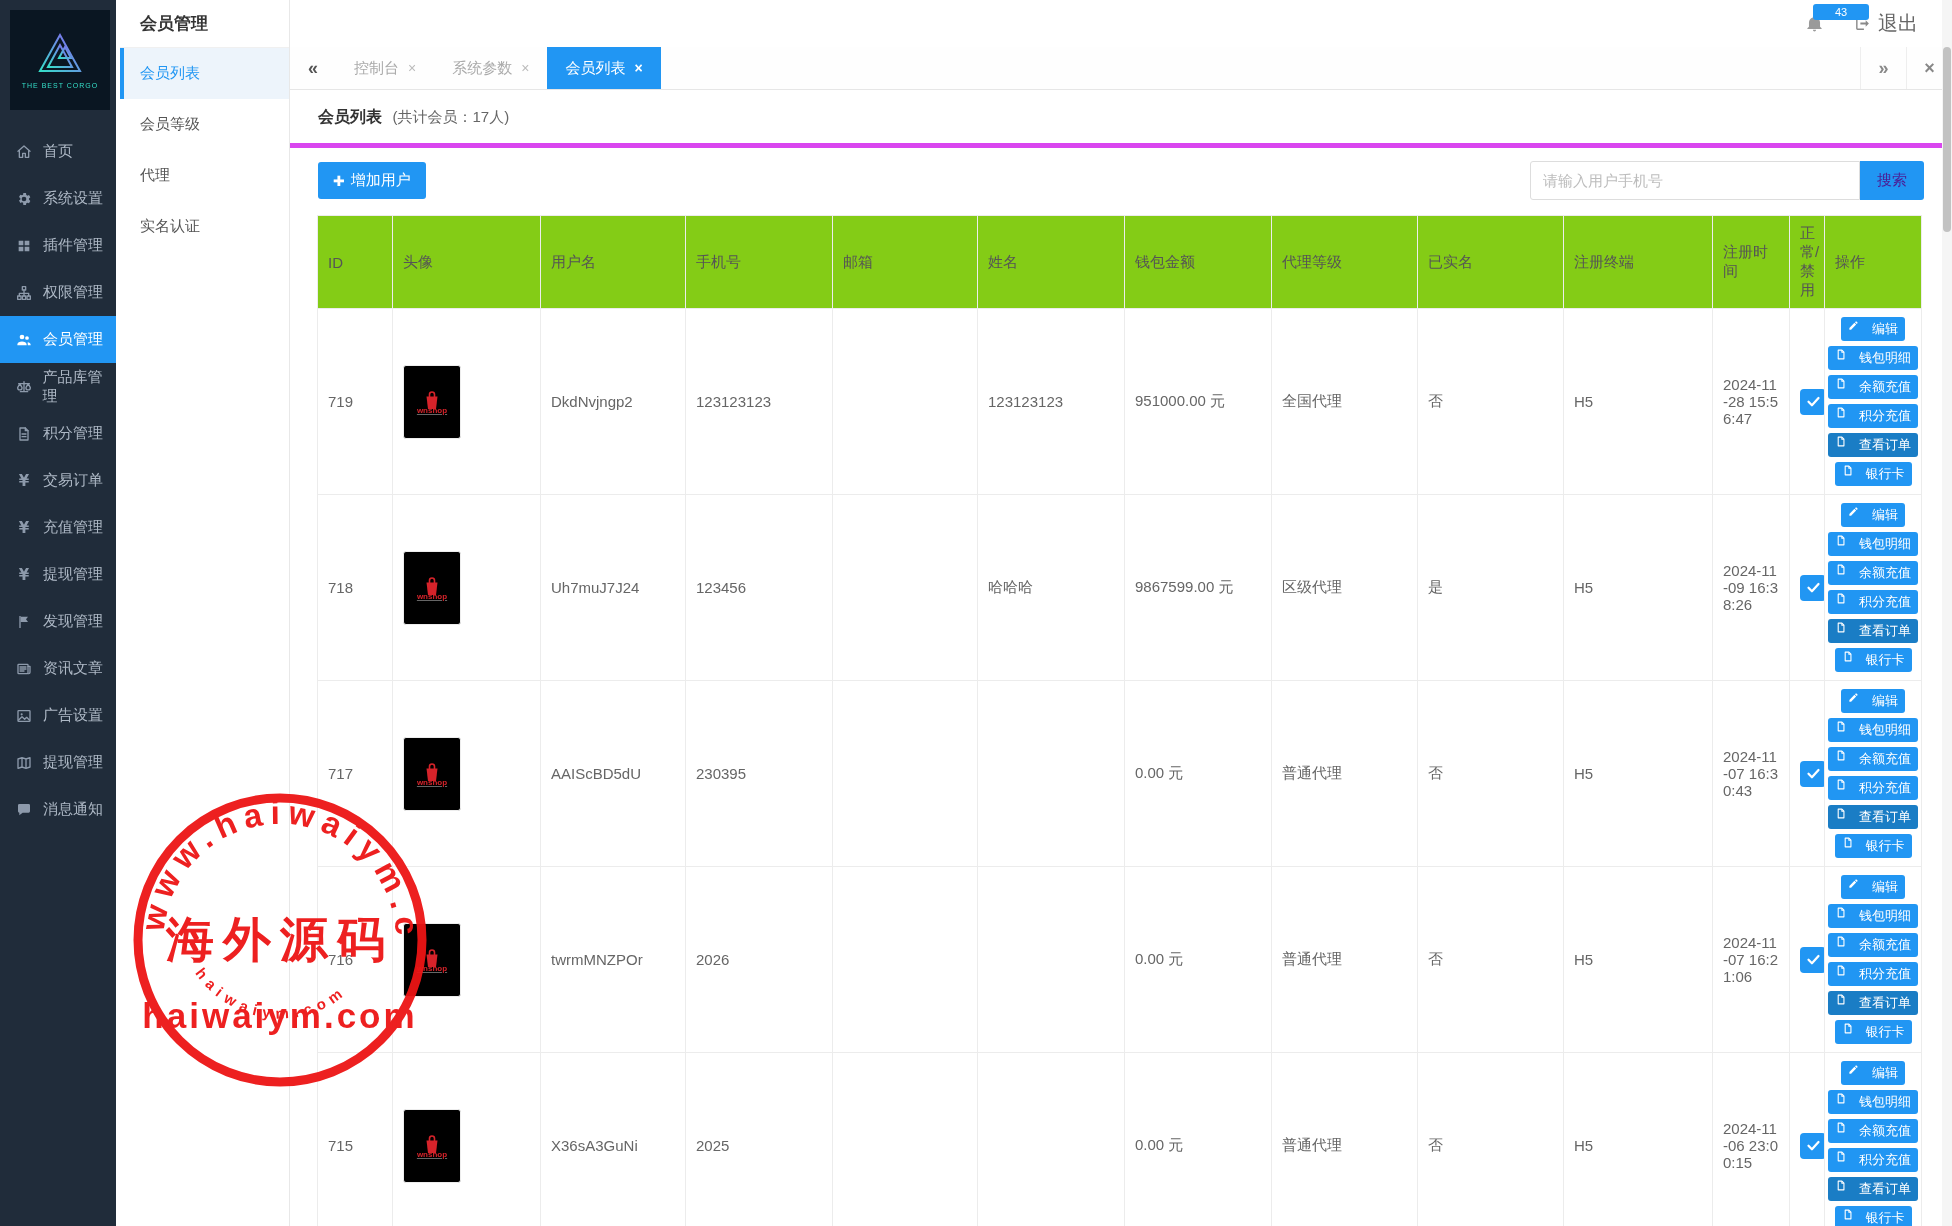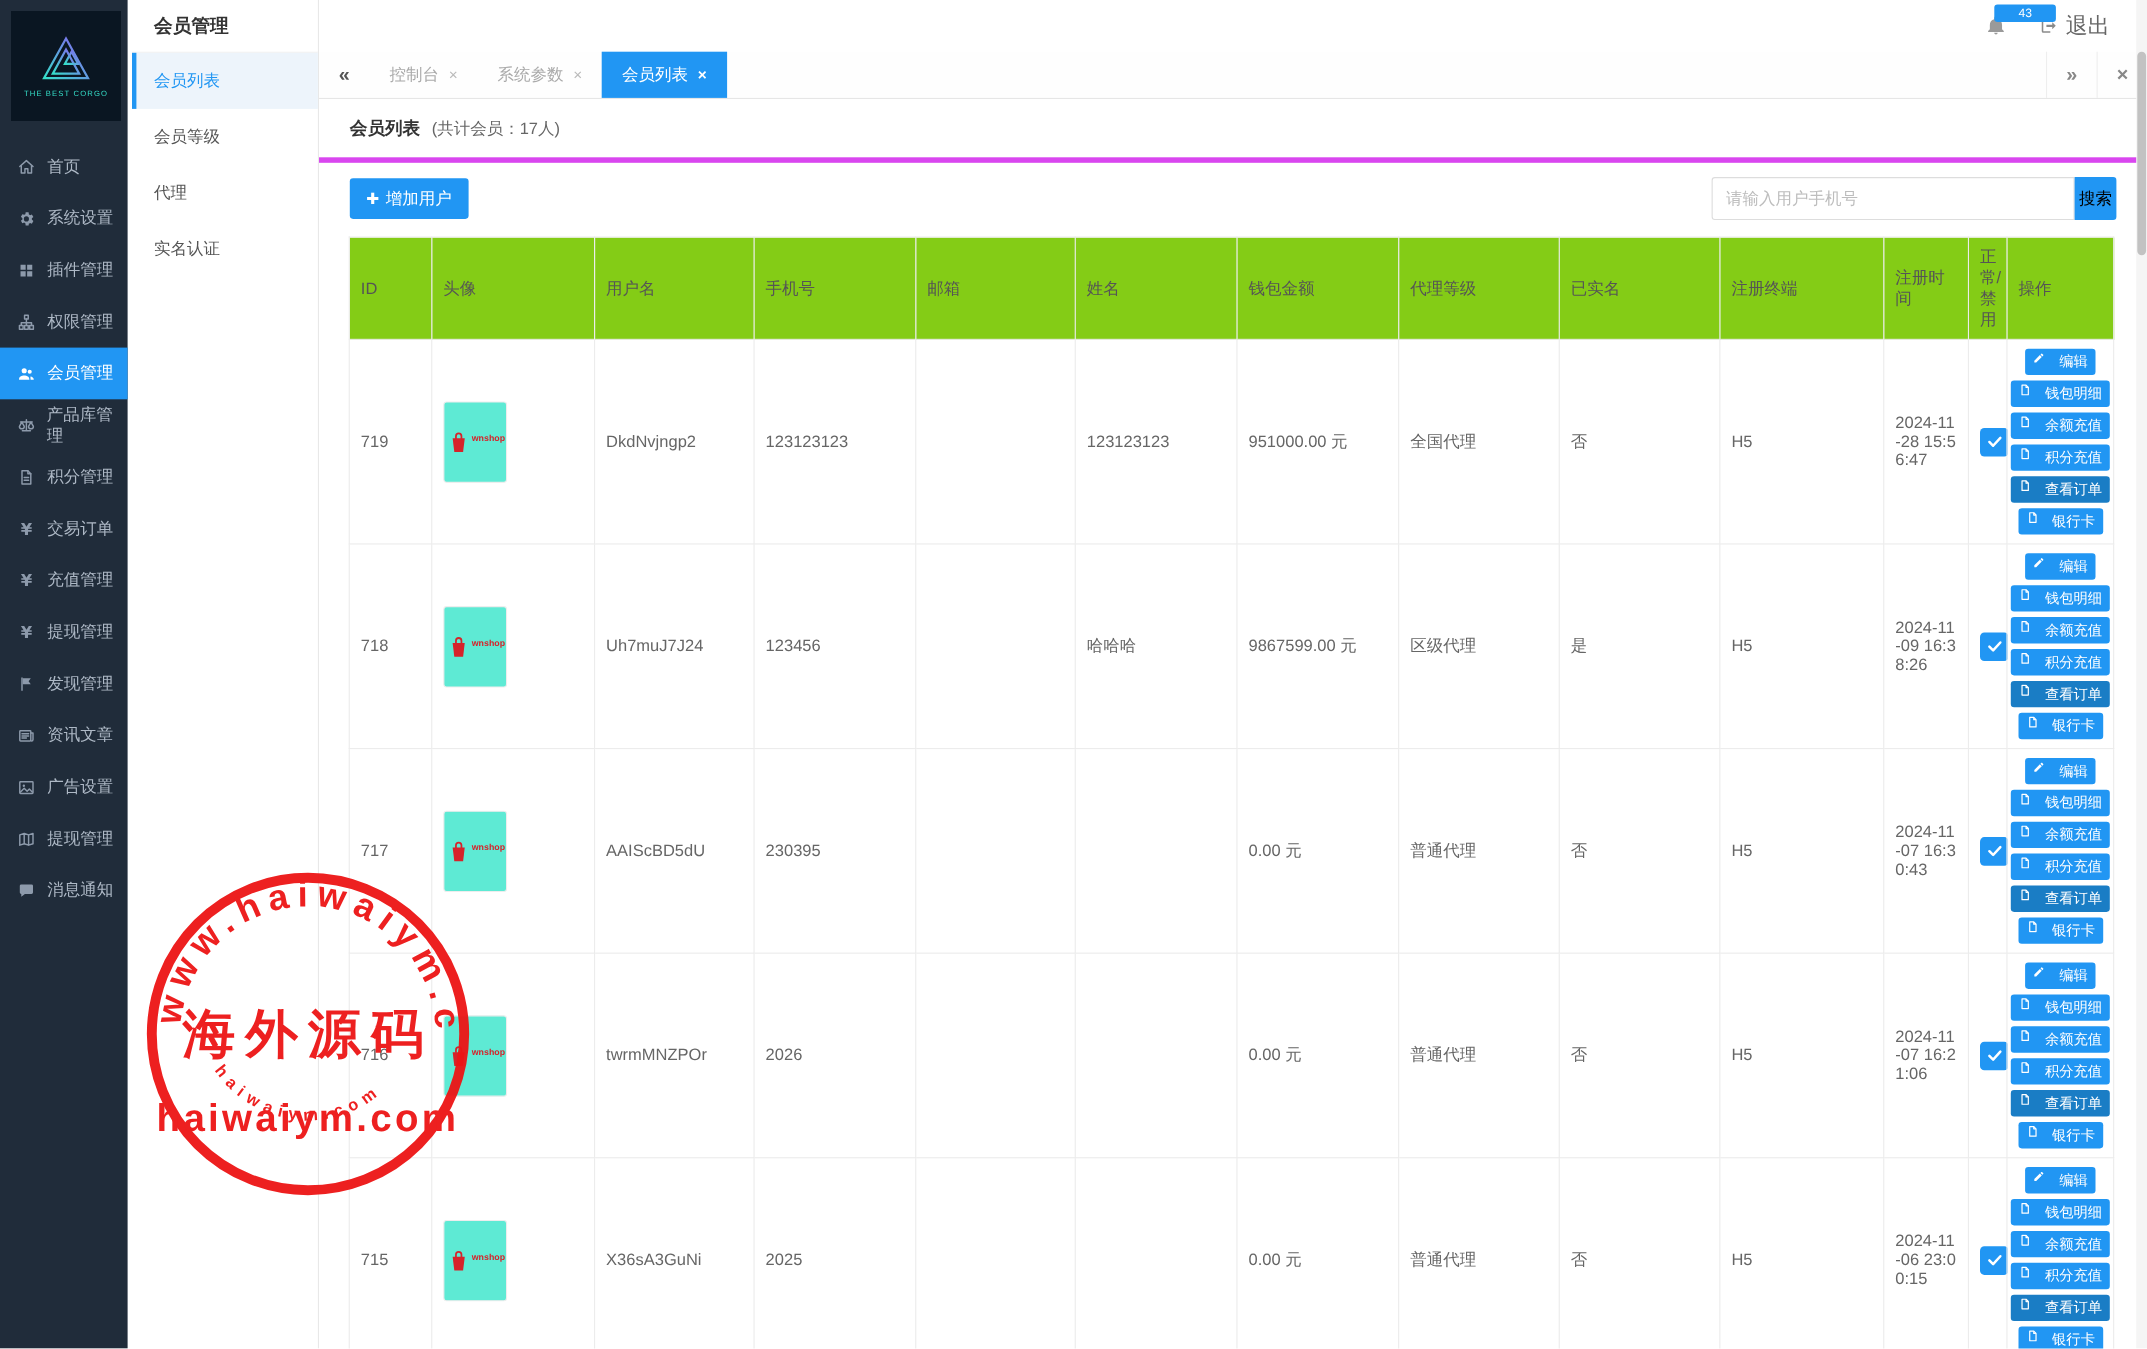--- a/index.html
+++ b/index.html
@@ -57,31 +57,31 @@
 
   .toolbar { display:flex; align-items:center; justify-content:space-between; padding:13px 28px; }
   .add-btn { background:#2196f3; color:#fff; border:none; border-radius:3px; font-size:15px;
              padding:9px 15px; cursor:pointer; display:flex; align-items:center; gap:6px;
              font-family:inherit; }
   .add-btn .plus { font-size:14px; font-weight:bold; }
   .search-group { display:flex; }
   .search-group input { width:330px; height:39px; border:1px solid #ddd; border-radius:3px 0 0 3px;
                         padding:0 12px; font-size:15px; color:#333; outline:none; font-family:inherit; }
   .search-group input::placeholder { color:#bdbdbd; }
-  .search-btn { height:39px; padding:0 4px; background:#2196f3; color:#000000; border:none;
+  .search-btn { height:39px; padding:0 17px; background:#2196f3; color:#4c1d95; border:none;
                 border-radius:0 3px 3px 0; font-size:15px; cursor:pointer; font-family:inherit; }
 
   
   table { border-collapse:collapse; table-layout:fixed; margin:2px 0 0 27px; width:1604px; }
   th, td { border:1px solid #ececec; font-size:15px; color:#666; font-weight:normal;
            padding:8px 10px; text-align:left; vertical-align:middle; word-break:break-all; }
   thead th { height:93px; background:#84cc16; color:#555; }
   tbody td { height:179px; background:#fff; }
-  .avatar { width:58px; height:74px; background:#5eead4; border:1px solid #ededed; border-radius:3px;
-            display:flex; flex-direction:row; align-items:center; justify-content:center; }
+  .avatar { width:58px; height:74px; background:#000000; border:1px solid #ededed; border-radius:3px;
+            display:flex; flex-direction:column; align-items:center; justify-content:center;text-decoration:underline; }
   .avatar svg { width:24px; height:24px; }
   .avatar .shop-word { color:#d6232a; font-size:8px; font-weight:bold; margin-top:-6px; }
   .checkbox { width:26px; height:26px; background:#2196f3; border-radius:4px; display:flex;
               align-items:center; justify-content:center; cursor:pointer; }
   .checkbox svg { width:15px; height:15px; }
   .actions { display:flex; flex-direction:column; align-items:center; gap:5px; }
   .act-btn { display:inline-flex; align-items:flex-start; gap:13px; background:#2196f3; color:#fff;
              border:none; border-radius:3px; font-size:13px; padding:3px 7px; cursor:pointer;
              font-family:Liberation Mono, monospace; white-space:nowrap; }
   .act-btn.dark { background:#1a7dc5; }

